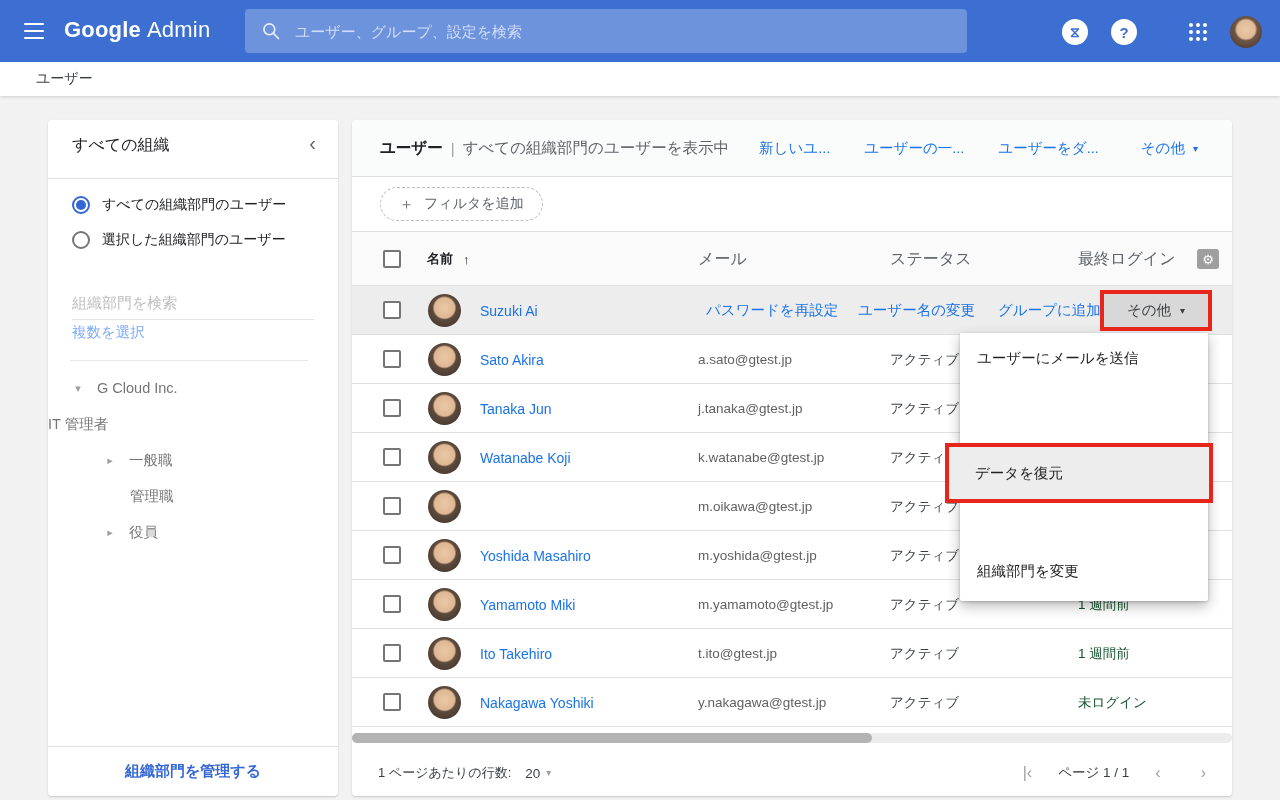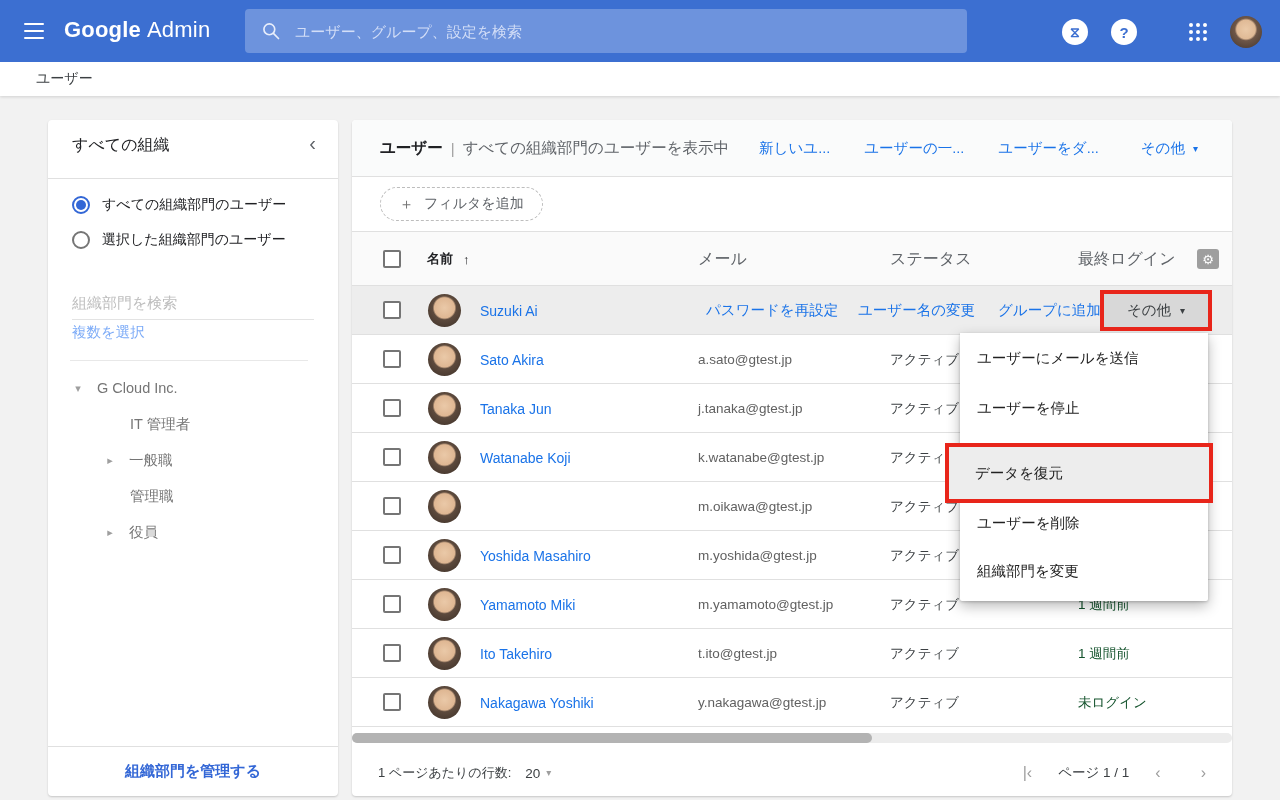--- a/index.html
+++ b/index.html
@@ -165,21 +165,21 @@
   <div class="abs sb-search">
     <input type="text" placeholder="組織部門を検索" style="">
   </div>
   <div class="abs sb-multi">複数を選択</div>
   <div class="abs sb-div2"></div>
 
   <div class="abs tree-row" style="top:250px;padding-left:22px;">
     <span class="tw">▾</span>
     <span style="margin-left:11px;">G Cloud Inc.</span>
   </div>
-  <div class="abs tree-row" style="top:286px;padding-left:82px;align-items:center;">
+  <div class="abs tree-row" style="top:286px;align-items:center;">
     <span>IT 管理者</span>
   </div>
   <div class="abs tree-row" style="top:322px;padding-left:54px;">
     <span class="tw">▸</span>
     <span style="margin-left:11px;">一般職</span>
   </div>
   <div class="abs tree-row" style="top:358px;padding-left:82px;">
     <span>管理職</span>
   </div>
   <div class="abs tree-row" style="top:394px;padding-left:54px;">
@@ -312,22 +312,20 @@
   <span class="cb"></span>
     <span class="pavatar"></span>
   <span class="uname">Nakagawa Yoshiki</span>
   <span class="uemail">y.nakagawa@gtest.jp</span>
   <span class="ustatus">アクティブ</span>
   <span class="ulast">未ログイン</span>
 </div>
 
 <div class="abs menu">
   <div class="mi" style="top:0;height:50px;">ユーザーにメールを送信</div>
-  <div class="mi" style="top:50px;height:50px;">ユーザーを停止</div>
-  <div class="mi" style="top:166px;height:48px;">ユーザーを削除</div>
   <div class="mi" style="top:214px;height:48px;">組織部門を変更</div>
 </div>
 
 <div class="abs redbox box-more">
   <span class="txt">その他</span>
   <span class="caret" style="color:#3c4043;">▾</span>
 </div>
 <div class="abs redbox box-restore">データを復元</div>
 
 </body></html>

